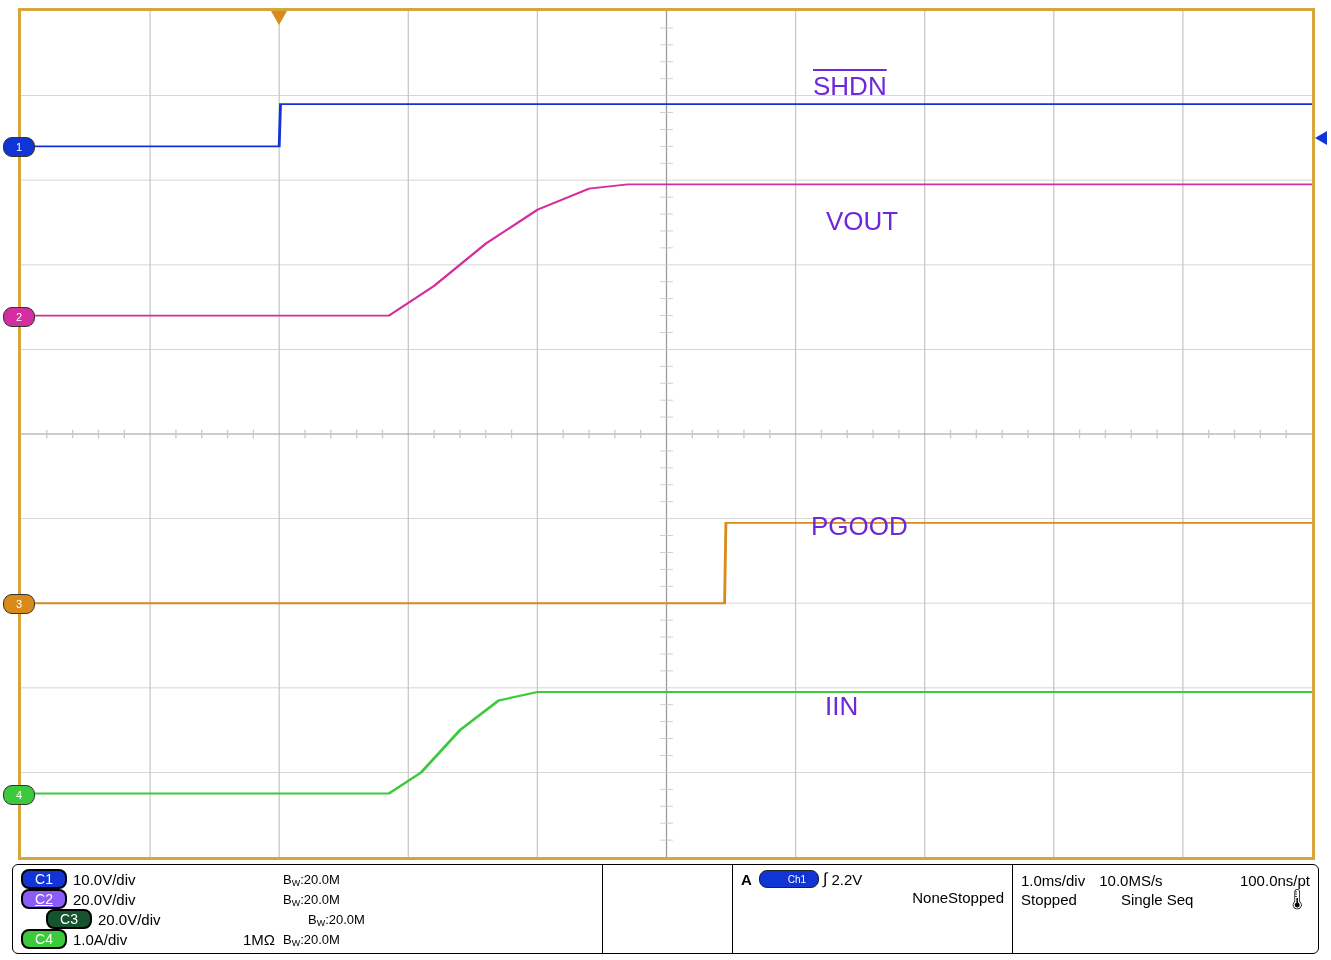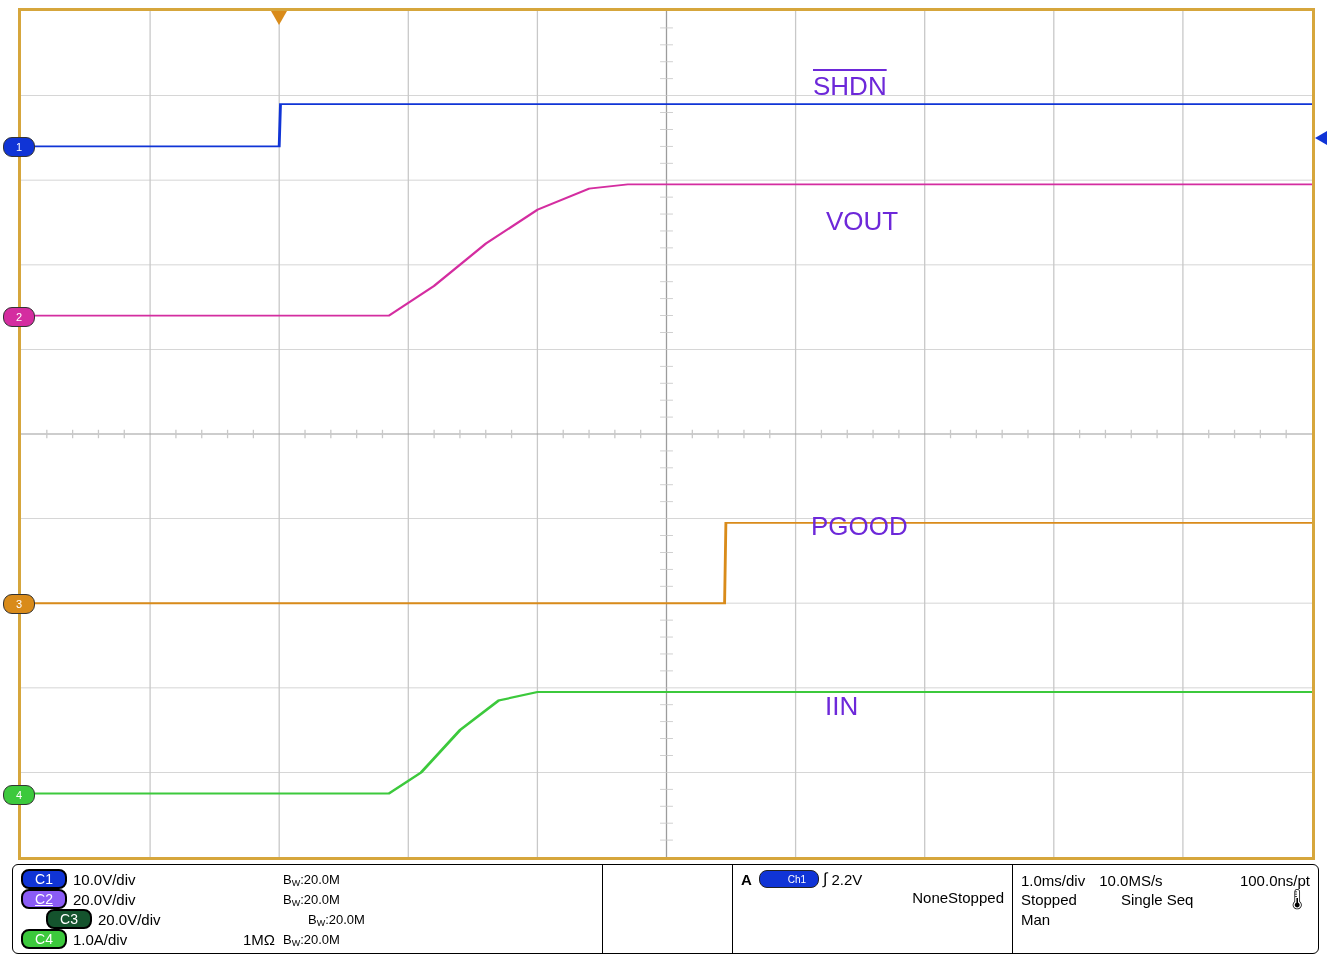--- a/index.html
+++ b/index.html
@@ -233,19 +233,16 @@
       <div style="display:flex;gap:14px;height:20px;align-items:flex-end;">
         <span>1.0ms/div</span>
         <span>10.0MS/s</span>
         <span style="margin-left:auto">100.0ns/pt</span>
       </div>
       <div style="display:flex;gap:14px;height:20px;align-items:center;">
         <span>Stopped</span>
         <span style="margin-left:30px">Single Seq</span>
         <span class="temp" style="margin-left:auto">🌡</span>
       </div>
-      <div style="display:flex;height:20px;align-items:center;">
-        <span>Man</span>
-      </div>
     </div>
   </div>
 
 </div>
 
 </body></html>

